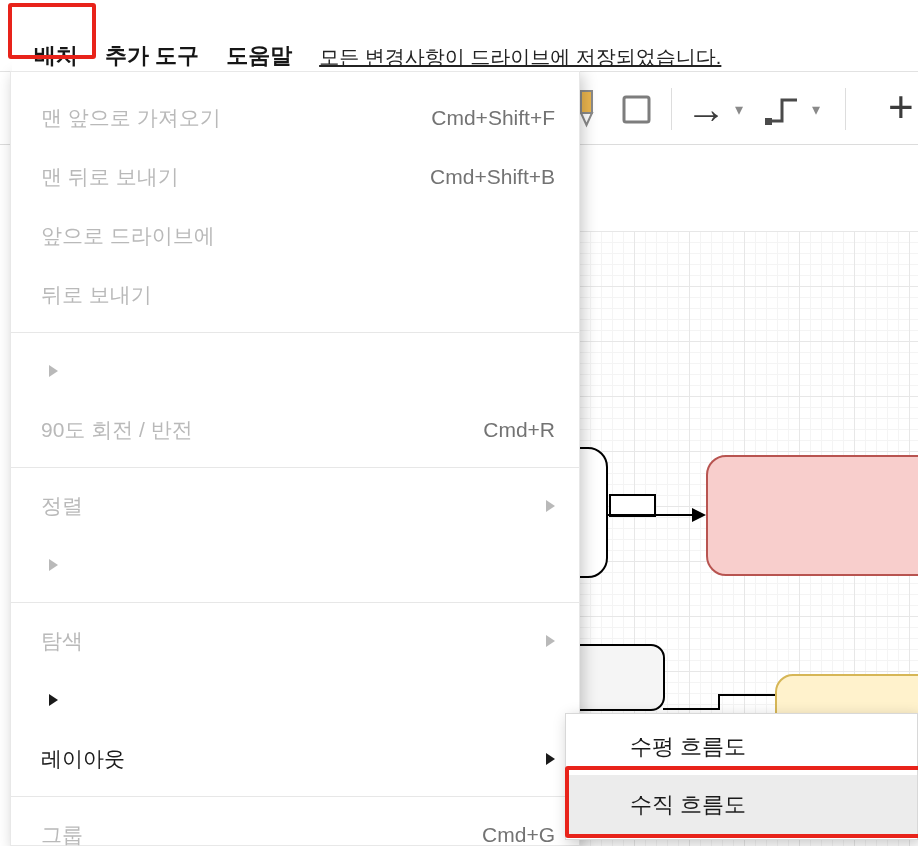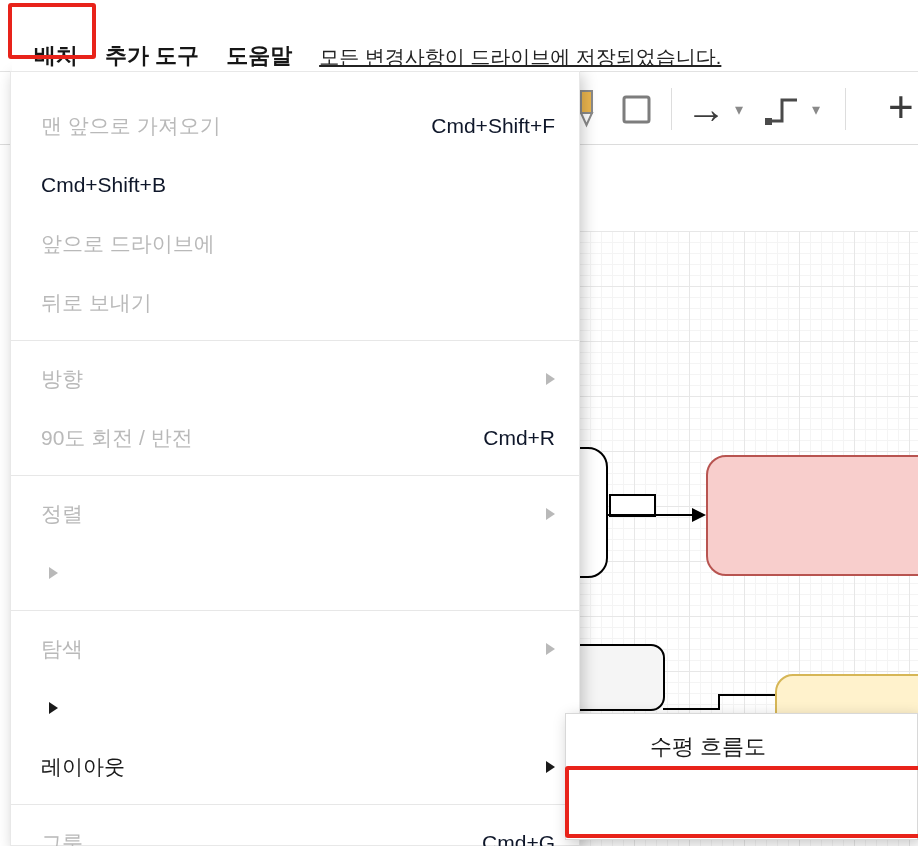--- a/index.html
+++ b/index.html
@@ -49,34 +49,34 @@
   #frag-1{left:-10px;top:90px;width:20px;height:28px;border:2px solid #bbb;border-radius:50%;}
   #frag-2{left:-8px;top:185px;width:16px;height:44px;border:2px solid #9a9a9a;border-radius:50%;}
   #frag-3{left:2px;top:352px;width:4px;height:4px;background:#aaa;border-radius:50%;box-shadow:0 9px 0 #aaa;}
   #frag-4{left:-2px;top:390px;width:8px;height:8px;border:2px solid #999;border-radius:50%;}
   #frag-5{left:-2px;top:570px;width:13px;height:3px;background:#2a2a2a;transform:rotate(-38deg);}
   #frag-6{left:-3px;top:612px;width:14px;height:3px;background:#2a2a2a;transform:rotate(48deg);}
 
   
   #arrange-menu{position:absolute;left:10px;top:71px;width:570px;height:775px;background:#fff;
                 border:1px solid #e8e8e8;box-shadow:3px 4px 14px rgba(0,0,0,.22);
-                box-sizing:border-box;padding-top:24px;z-index:10;}
+                box-sizing:border-box;padding-top:16px;z-index:10;}
   .mi{height:59px;display:flex;align-items:center;padding:0 24px 0 30px;font-size:21px;cursor:default;}
   .mi .lbl{flex:1;white-space:nowrap;}
-  .mi .sc{color:#0f172a;font-size:21px;white-space:nowrap;}
+  .mi .sc{color:#737373;font-size:21px;white-space:nowrap;}
   .mi.disabled{color:#b9b9b9;}
   .mi.enabled{color:#1a1a1a;}
   .tri{width:0;height:0;border-left:9px solid currentColor;border-top:6px solid transparent;border-bottom:6px solid transparent;margin-left:8px;}
   .msep{height:1px;background:#e7e7e7;margin:8px 0;}
 
   
   #layout-submenu{position:absolute;left:565px;top:713px;width:353px;height:127px;background:#fff;
                   border:1px solid #d8d8d8;box-shadow:3px 4px 14px rgba(0,0,0,.22);
                   box-sizing:border-box;padding-top:4px;z-index:12;}
-  .smi{height:57px;display:flex;align-items:center;padding-left:64px;font-size:22px;color:#1a1a1a;cursor:default;margin-left:20px;}
+  .smi{height:57px;display:flex;align-items:center;padding-left:64px;font-size:22px;color:#1a1a1a;cursor:default;}
   .smi.hover{height:60px;background:#ececec;}
 </style>
 </head>
 <body>
 
 <div id="canvas">
   <div id="grid"></div>
   <div class="shape" id="shape-white"></div>
   <div class="shape" id="edge-label-box"></div>
   <div class="shape" id="arrow-line"></div>
@@ -122,31 +122,31 @@
   <span class="mb-item">도움말</span>
   <span id="status-link">모든 변경사항이 드라이브에 저장되었습니다.</span>
 </div>
 
 <div id="arrange-menu">
   <div class="mi disabled">
     <span class="lbl">맨 앞으로 가져오기</span>
     <span class="sc">Cmd+Shift+F</span>
   </div>
   <div class="mi disabled">
+    <span class="lbl">맨 뒤로 보내기</span>
     <span class="sc">Cmd+Shift+B</span>
   </div>
   <div class="mi disabled">
     <span class="lbl">앞으로 드라이브에</span>
   </div>
   <div class="mi disabled">
     <span class="lbl">뒤로 보내기</span>
   </div>
   <div class="msep"></div>
   <div class="mi disabled">
-    <span class="lbl">방향</span>
     <span class="tri"></span>
   </div>
   <div class="mi disabled">
     <span class="lbl">90도 회전 / 반전</span>
     <span class="sc">Cmd+R</span>
   </div>
   <div class="msep"></div>
   <div class="mi disabled">
     <span class="lbl">정렬</span>
     <span class="tri"></span>
@@ -170,16 +170,19 @@
   <div class="mi disabled">
     <span class="lbl">그룹</span>
     <span class="sc">Cmd+G</span>
   </div>
 </div>
 
 <div id="layout-submenu">
   <div class="smi">
     <span>수평 흐름도</span>
   </div>
+  <div class="smi hover">
+    <span>수직 흐름도</span>
+  </div>
 </div>
 
 <div class="annotation" id="annotation-menubar"></div>
 <div class="annotation" id="annotation-submenu"></div>
 
 </body></html>

